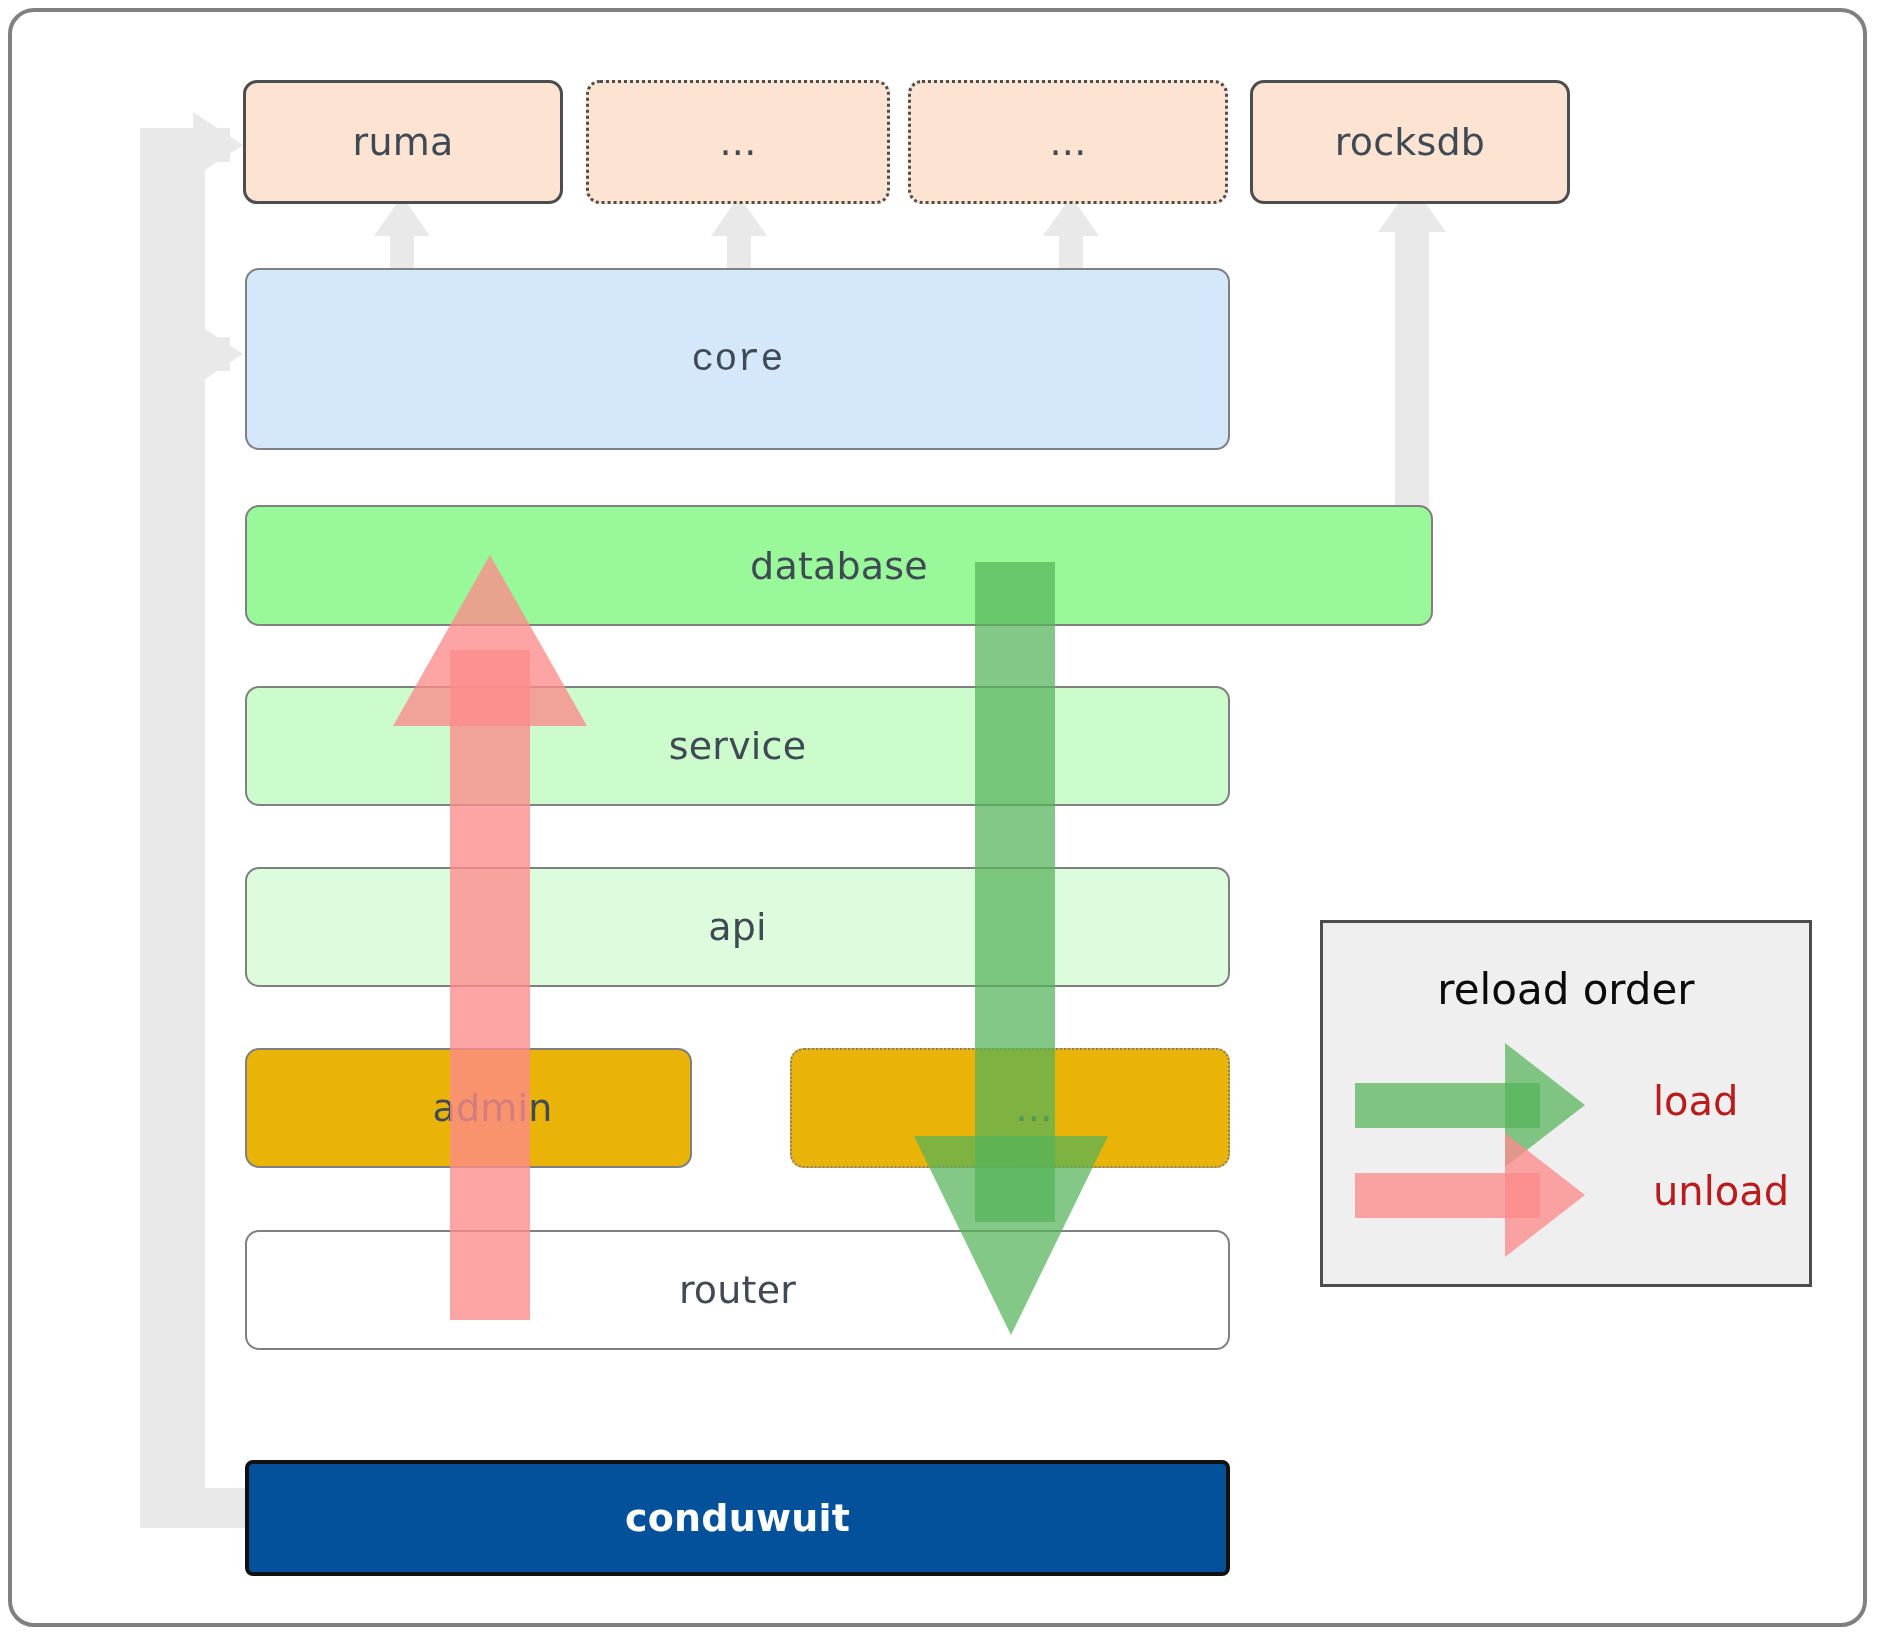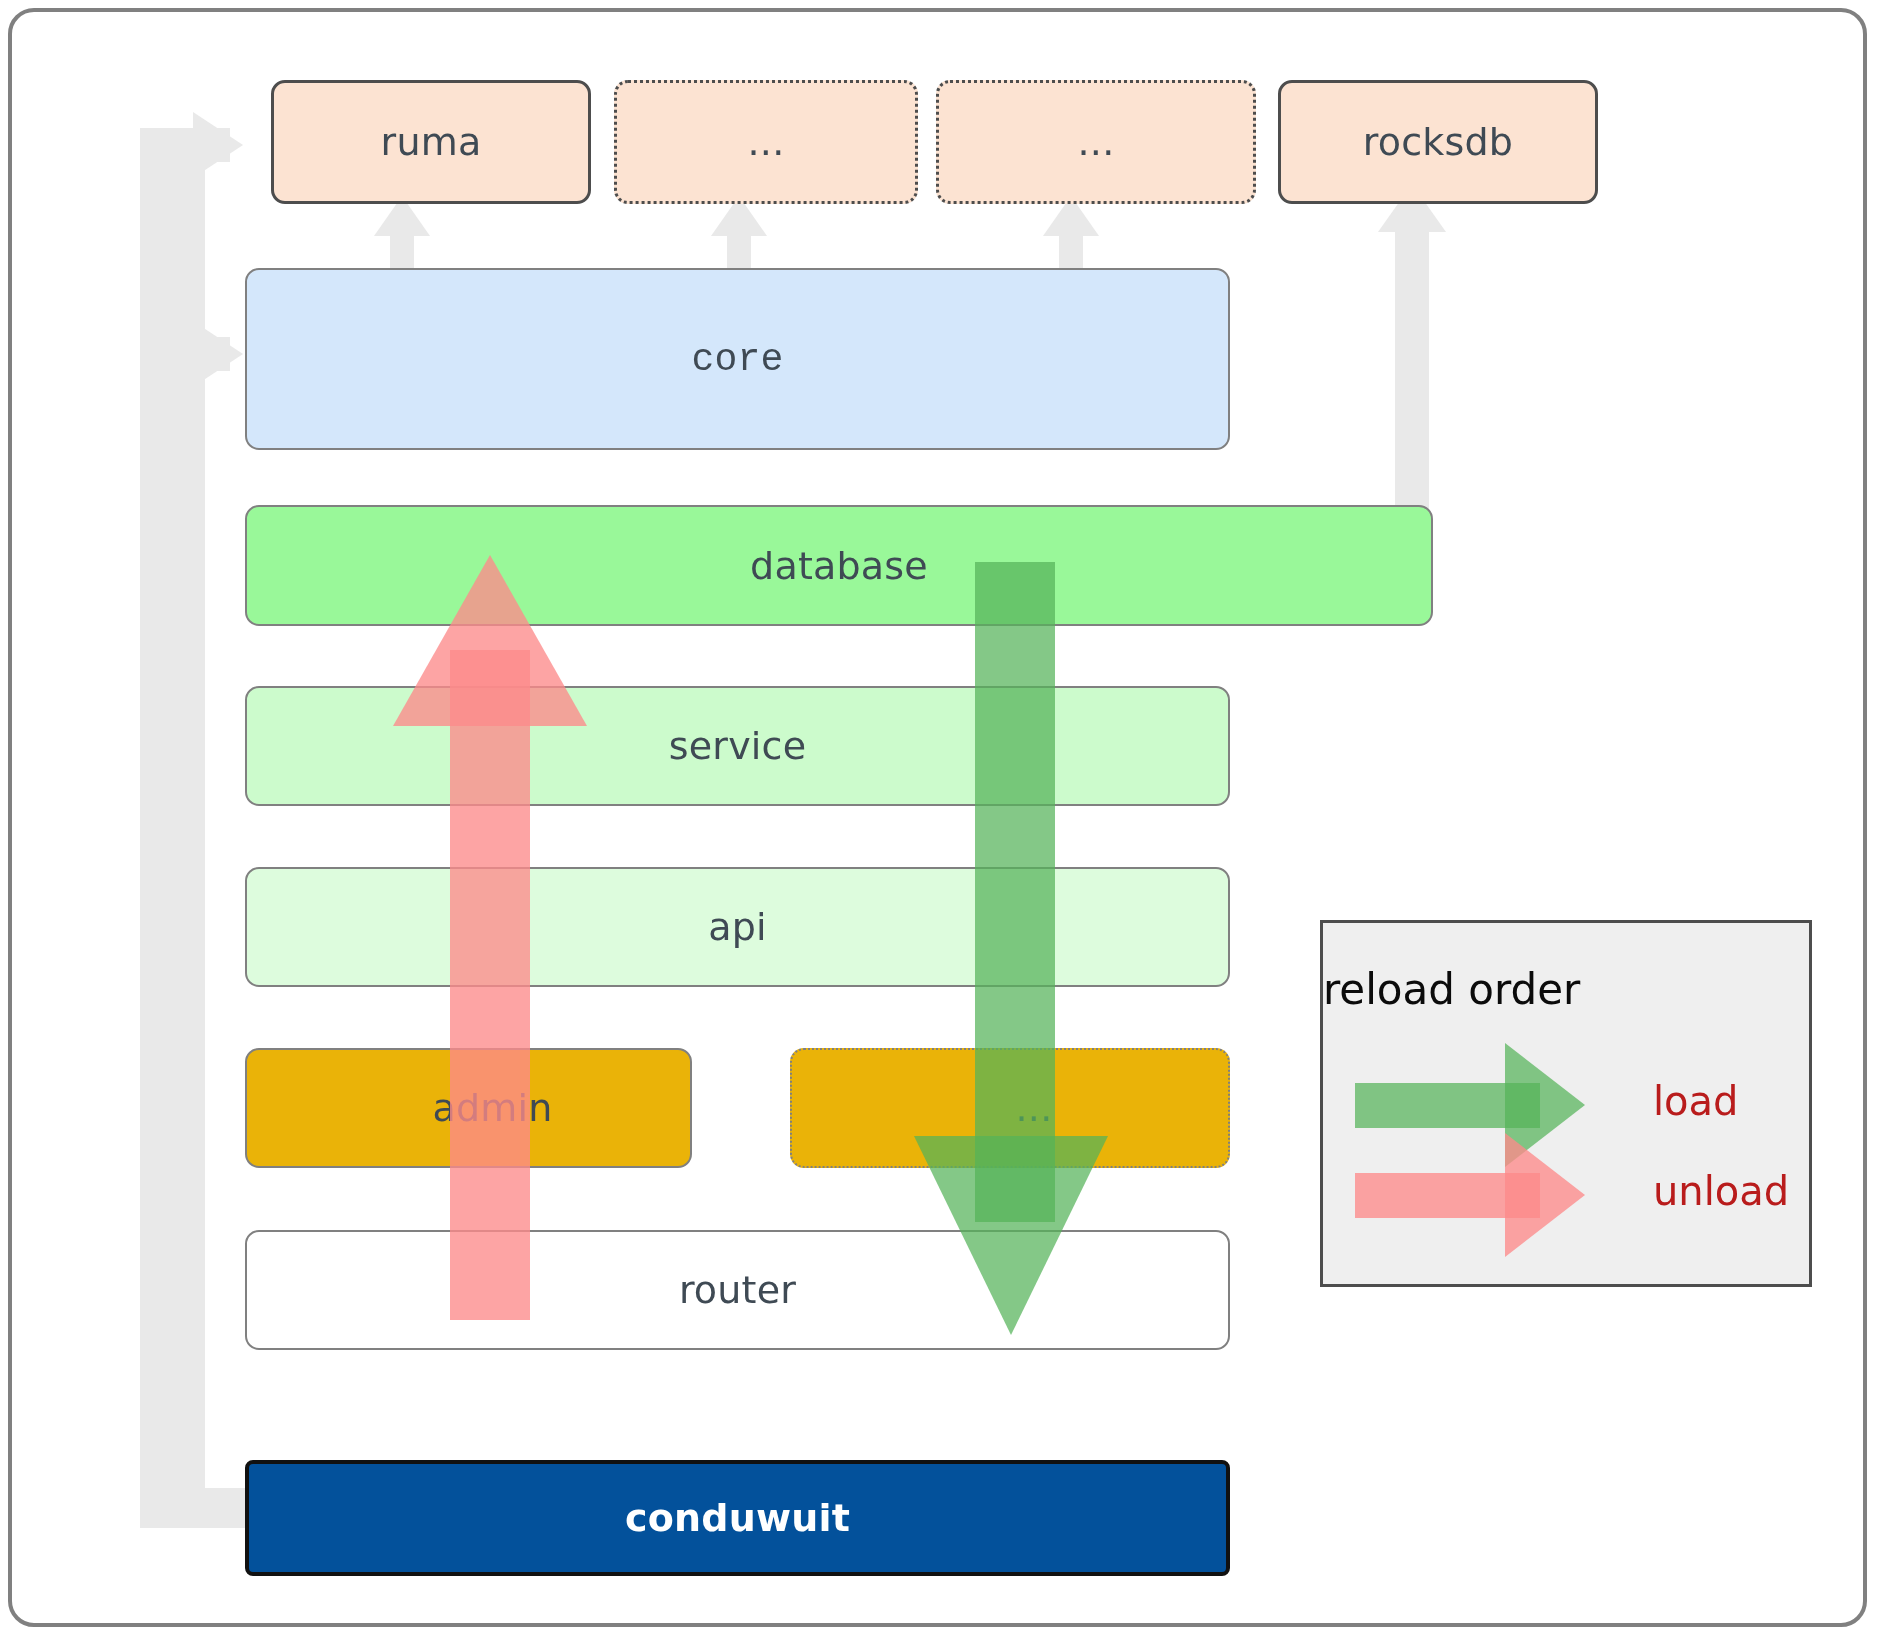--- a/index.html
+++ b/index.html
@@ -24,21 +24,21 @@
     box-sizing:border-box;
     display:flex;align-items:center;justify-content:center;
     border-radius:14px;
     color:#3f4a54;
     font-size:38px;
     letter-spacing:0.2px;
   }
   .node.solid{border:3px solid #4d4d4d;}
   .node.dotted{border:3px dotted #4d4d4d;}
   .node.thin{border:2px solid #808080;}
-  .orange{background:#fce3d2;margin-left:28px;}
+  .orange{background:#fce3d2;}
   .blue{background:#d4e7fb;font-family:Liberation Mono, monospace;}
   .deepblue{background:#03519b;color:#ffffff;font-weight:bold;border:4px solid #111111;}
   .g1{background:#99f899;}
   .g2{background:#ccfbcc;}
   .g3{background:#ddfcdd;}
   .g4{background:#eab308;padding-left:48px;}
   .white{background:#ffffff;}
 
   
   .connector{position:absolute;left:0;top:0;width:1883px;height:1643px;pointer-events:none;}
@@ -48,21 +48,21 @@
   .legend{
     position:absolute;
     left:1320px;top:920px;
     width:492px;height:367px;
     background:#efefef;
     border:3px solid #4d4d4d;
     box-sizing:border-box;
   }
   .legend-title{
     position:absolute;left:0;top:42px;width:100%;
-    font-size:42px;color:#0b0b0b;
+    text-align:center;font-size:42px;color:#0b0b0b;
   }
   .legend-label{
     position:absolute;font-size:40px;color:#b91c1c;
   }
   .legend-label.load{left:330px;top:155px;}
   .legend-label.unload{left:330px;top:245px;}
   .legend-arrow{position:absolute;left:0;top:0;width:492px;height:367px;}
 </style>
 </head>
 <body>

